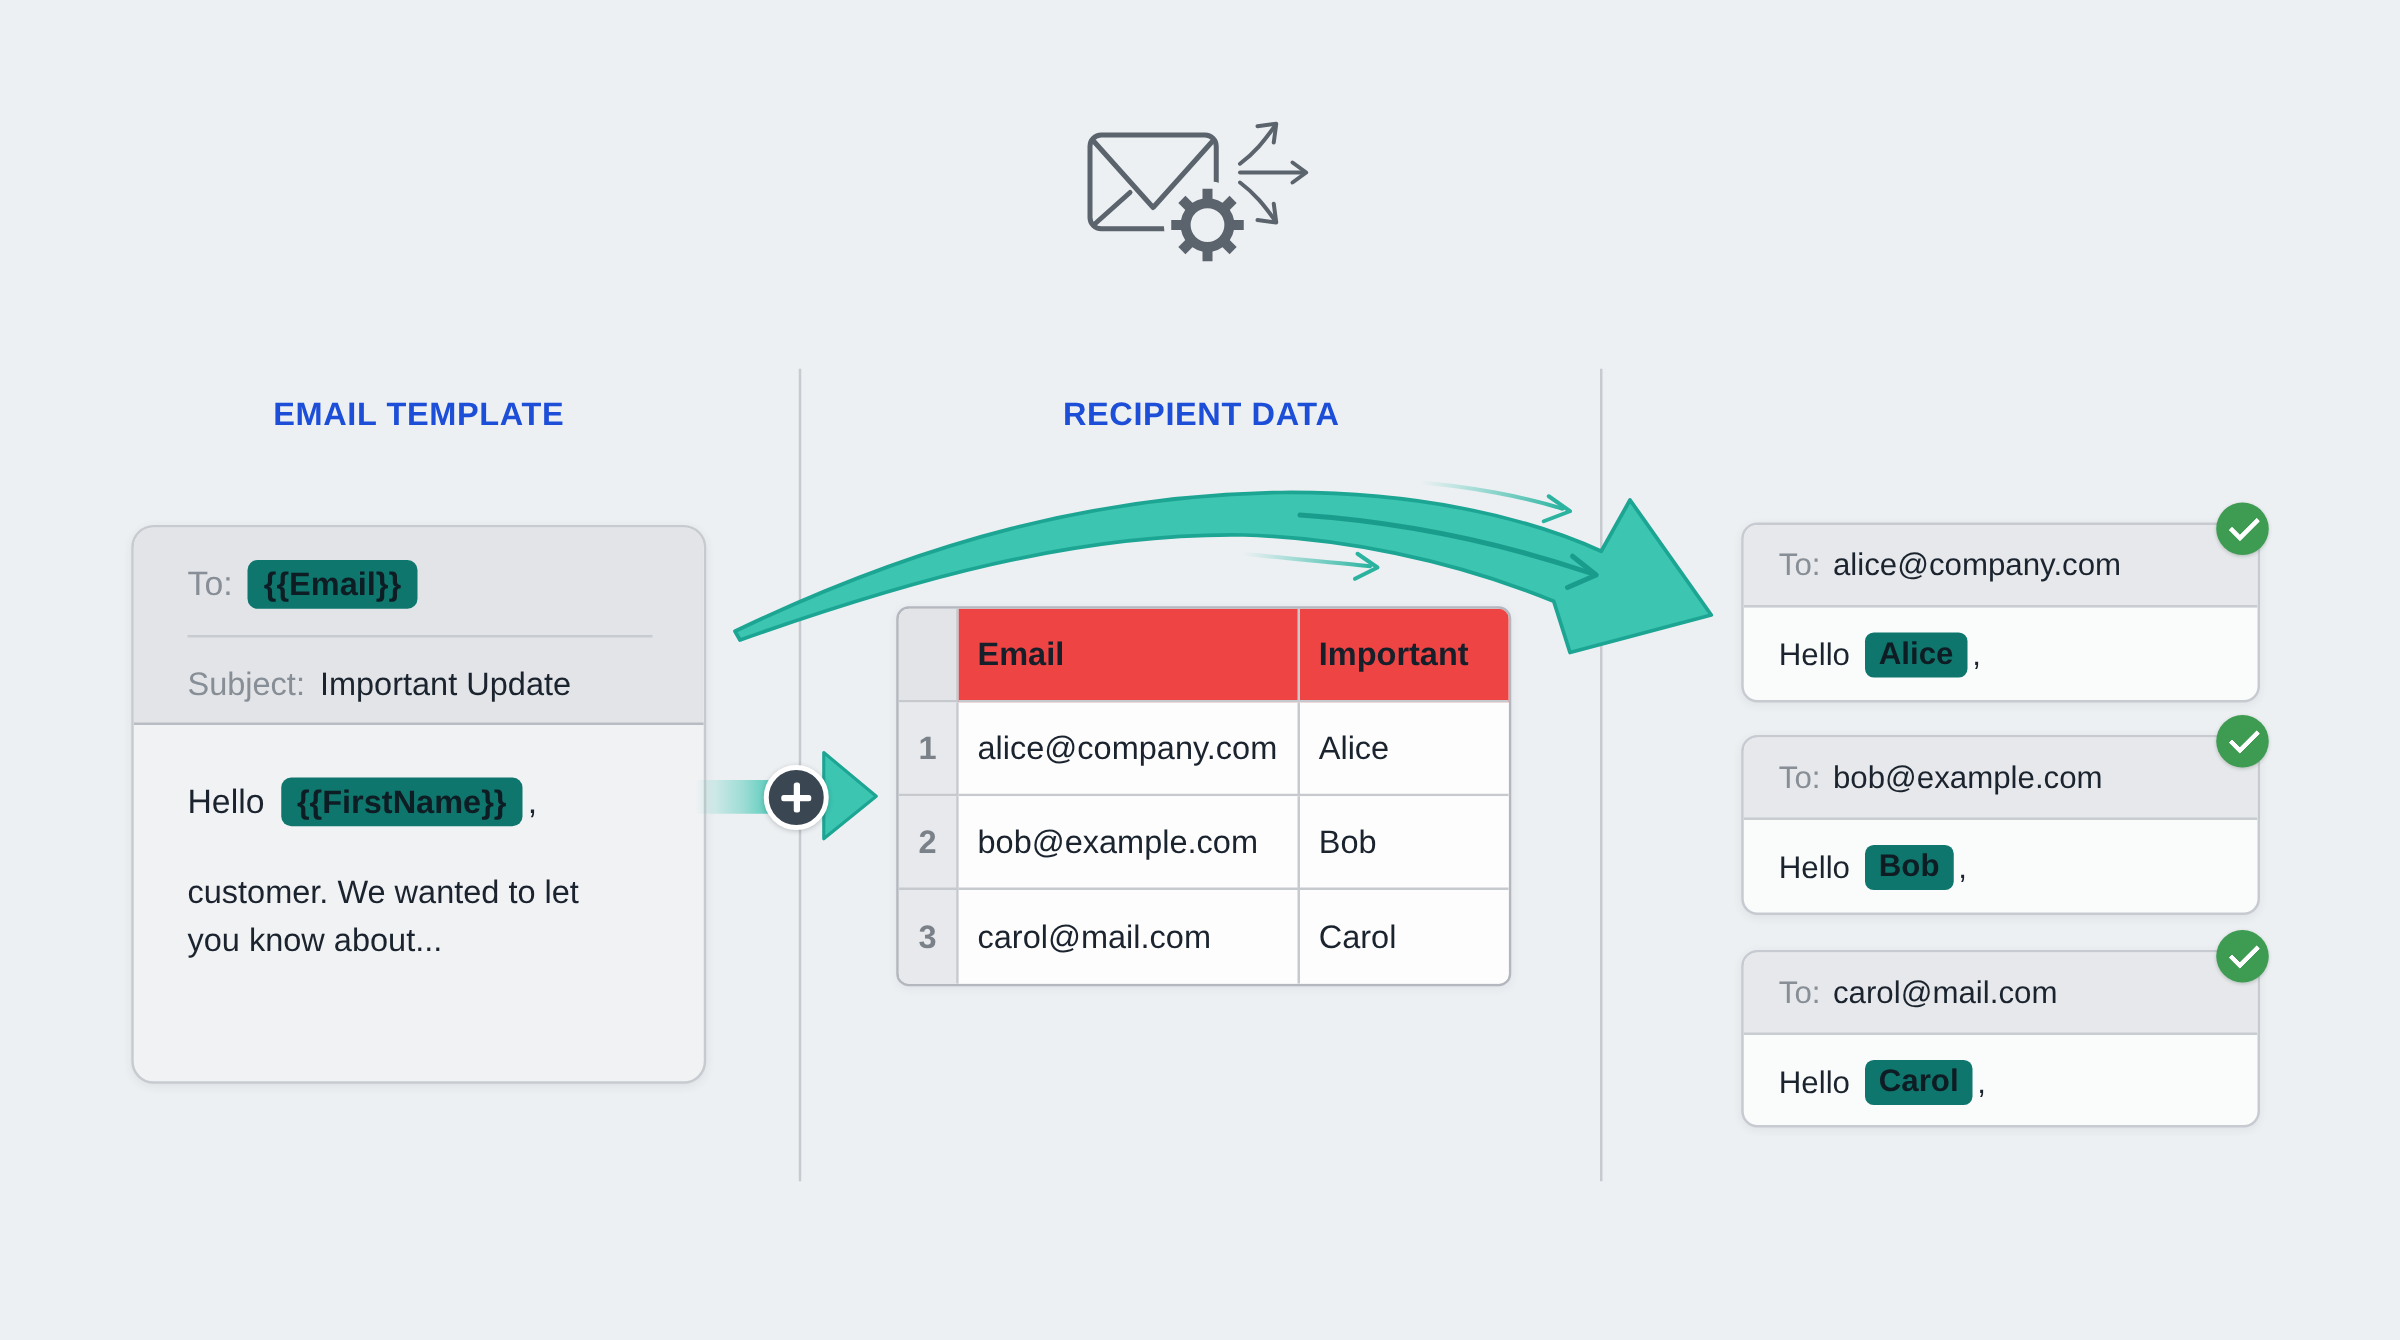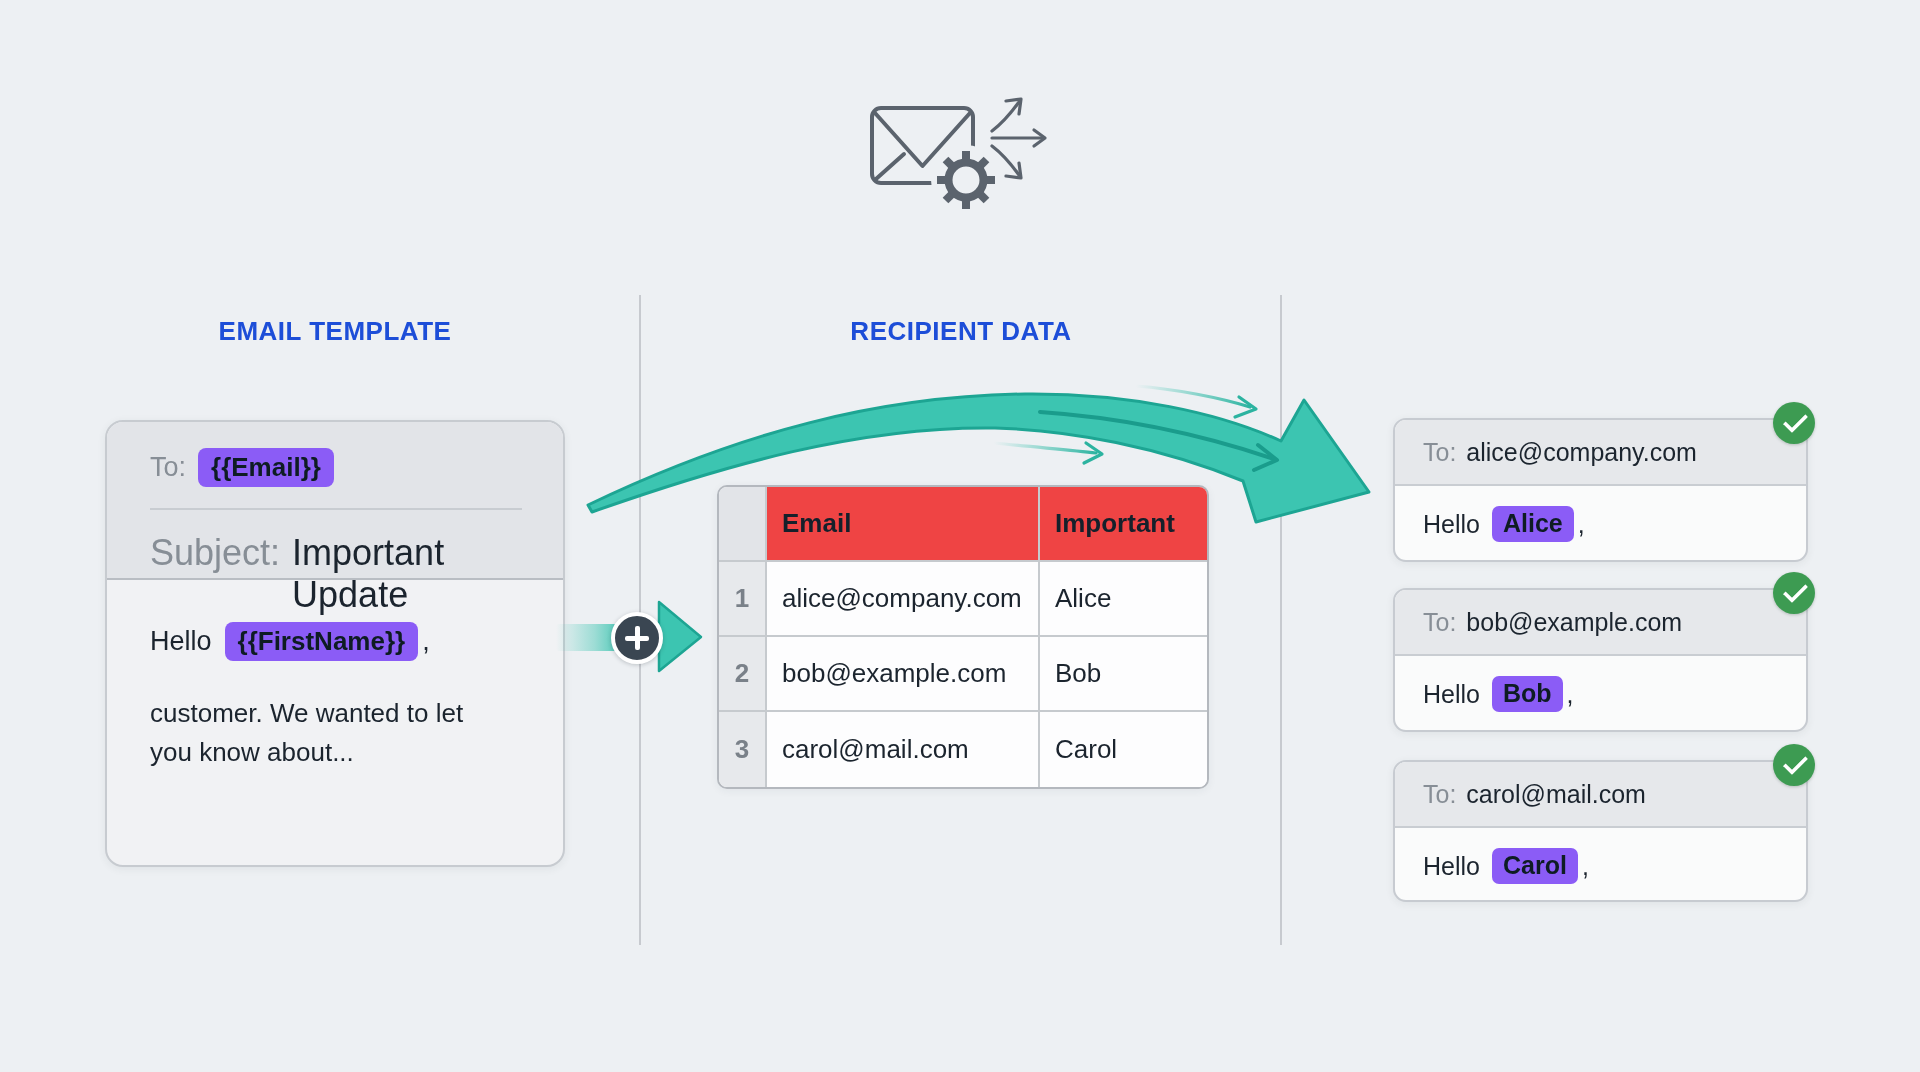--- a/index.html
+++ b/index.html
@@ -28,25 +28,25 @@
   
   .template-card{
     position:absolute;left:105px;top:420px;width:460px;height:447px;
     background:#f1f2f4;border:2px solid #c7cbd0;border-radius:18px;
     box-sizing:border-box;box-shadow:0 2px 8px rgba(40,50,60,.07);overflow:hidden;z-index:3;
   }
   .tpl-header{position:relative;height:156px;background:#e2e4e8;border-bottom:2px solid #b9bdc3;}
   .tpl-to-row{position:absolute;left:43px;top:26px;display:flex;align-items:center;font-size:27px;}
   .field-label{color:#878e96;margin-right:12px;}
   .chip{
-    display:inline-block;background:#8b5cf6;color:#0e1c23;font-weight:700;
+    display:inline-block;background:#0f766e;color:#0e1c23;font-weight:700;
     border-radius:8px;padding:5px 13px;font-size:26px;line-height:1.1;
   }
   .tpl-row-divider{position:absolute;left:43px;width:372px;top:86px;height:2px;background:#c8ccd1;}
-  .tpl-subject-row{position:absolute;left:43px;top:110px;display:flex;align-items:flex-start;font-size:36px;}
+  .tpl-subject-row{position:absolute;left:43px;top:110px;display:flex;align-items:flex-start;font-size:26px;}
   .dark-text{color:#1b242e;}
   .tpl-body{position:relative;height:289px;}
   .greeting{position:absolute;left:43px;top:42px;display:flex;align-items:center;font-size:27px;}
   .greeting .word{margin-right:13px;}
   .greeting .comma{margin-left:4px;}
   .tpl-paragraph{position:absolute;left:43px;top:114px;font-size:26px;line-height:39px;color:#1b242e;}
 
   
   .merge-bar{
     position:absolute;left:556px;top:624px;width:70px;height:27px;z-index:4;border-radius:3px;

